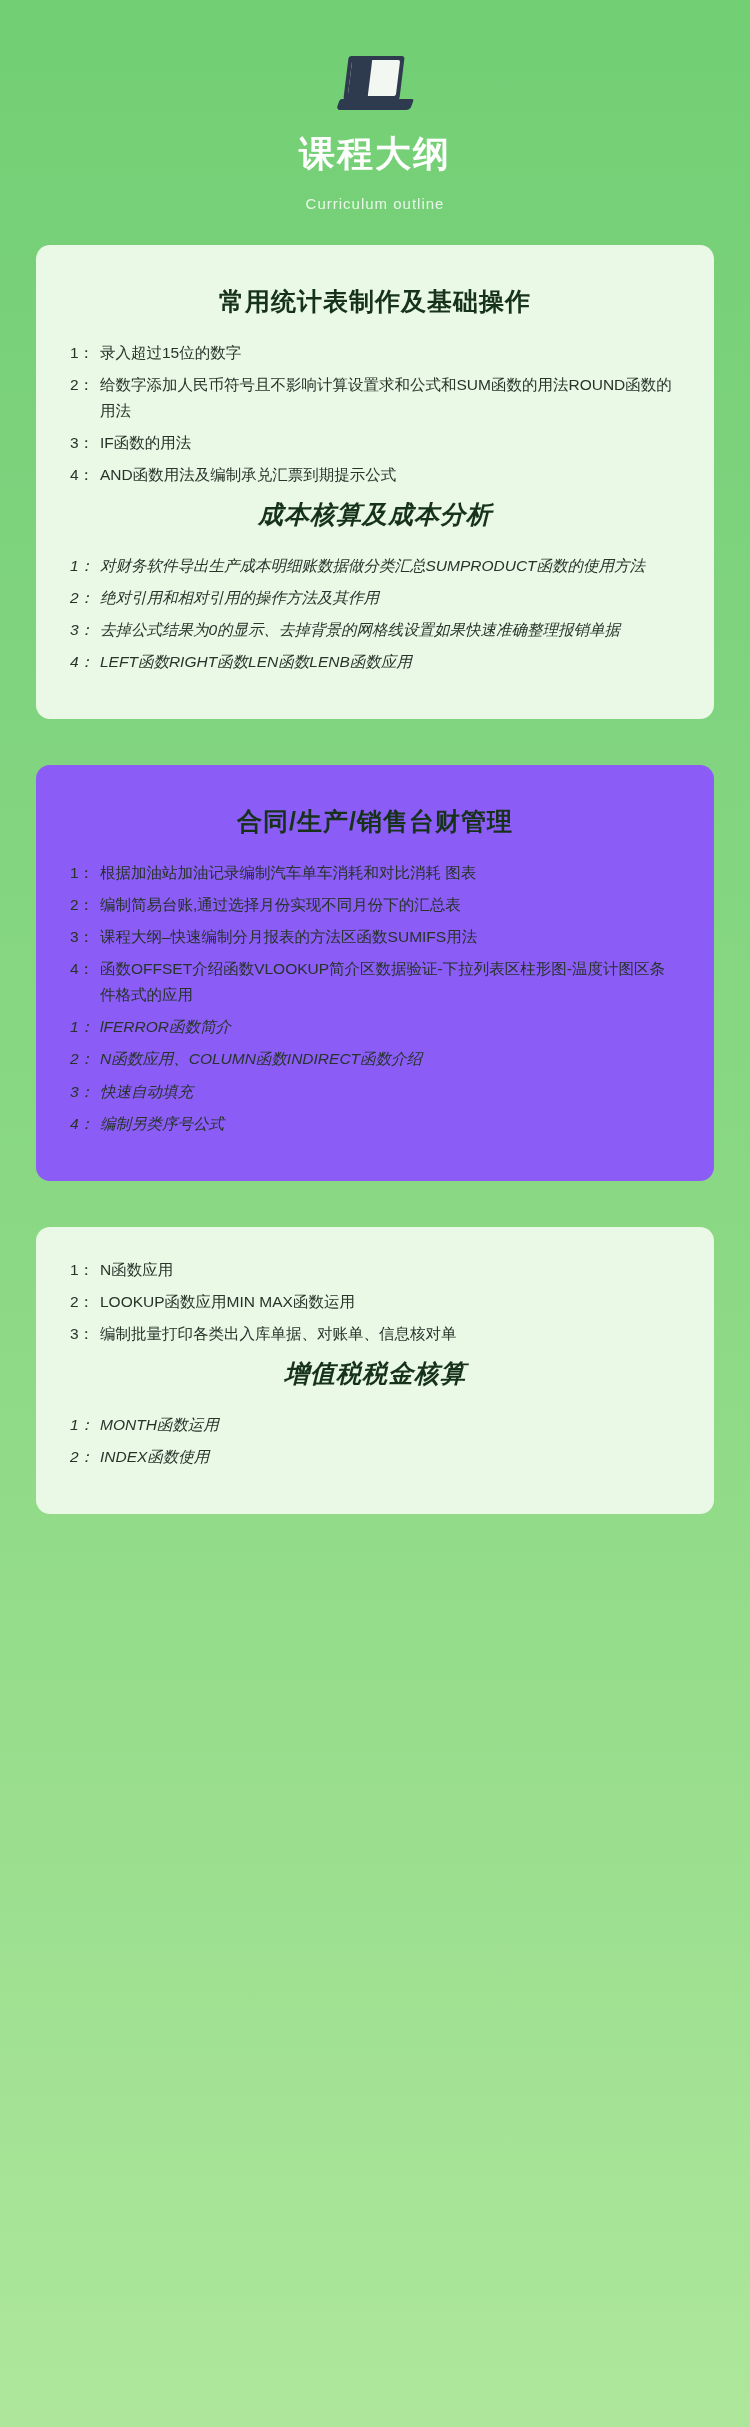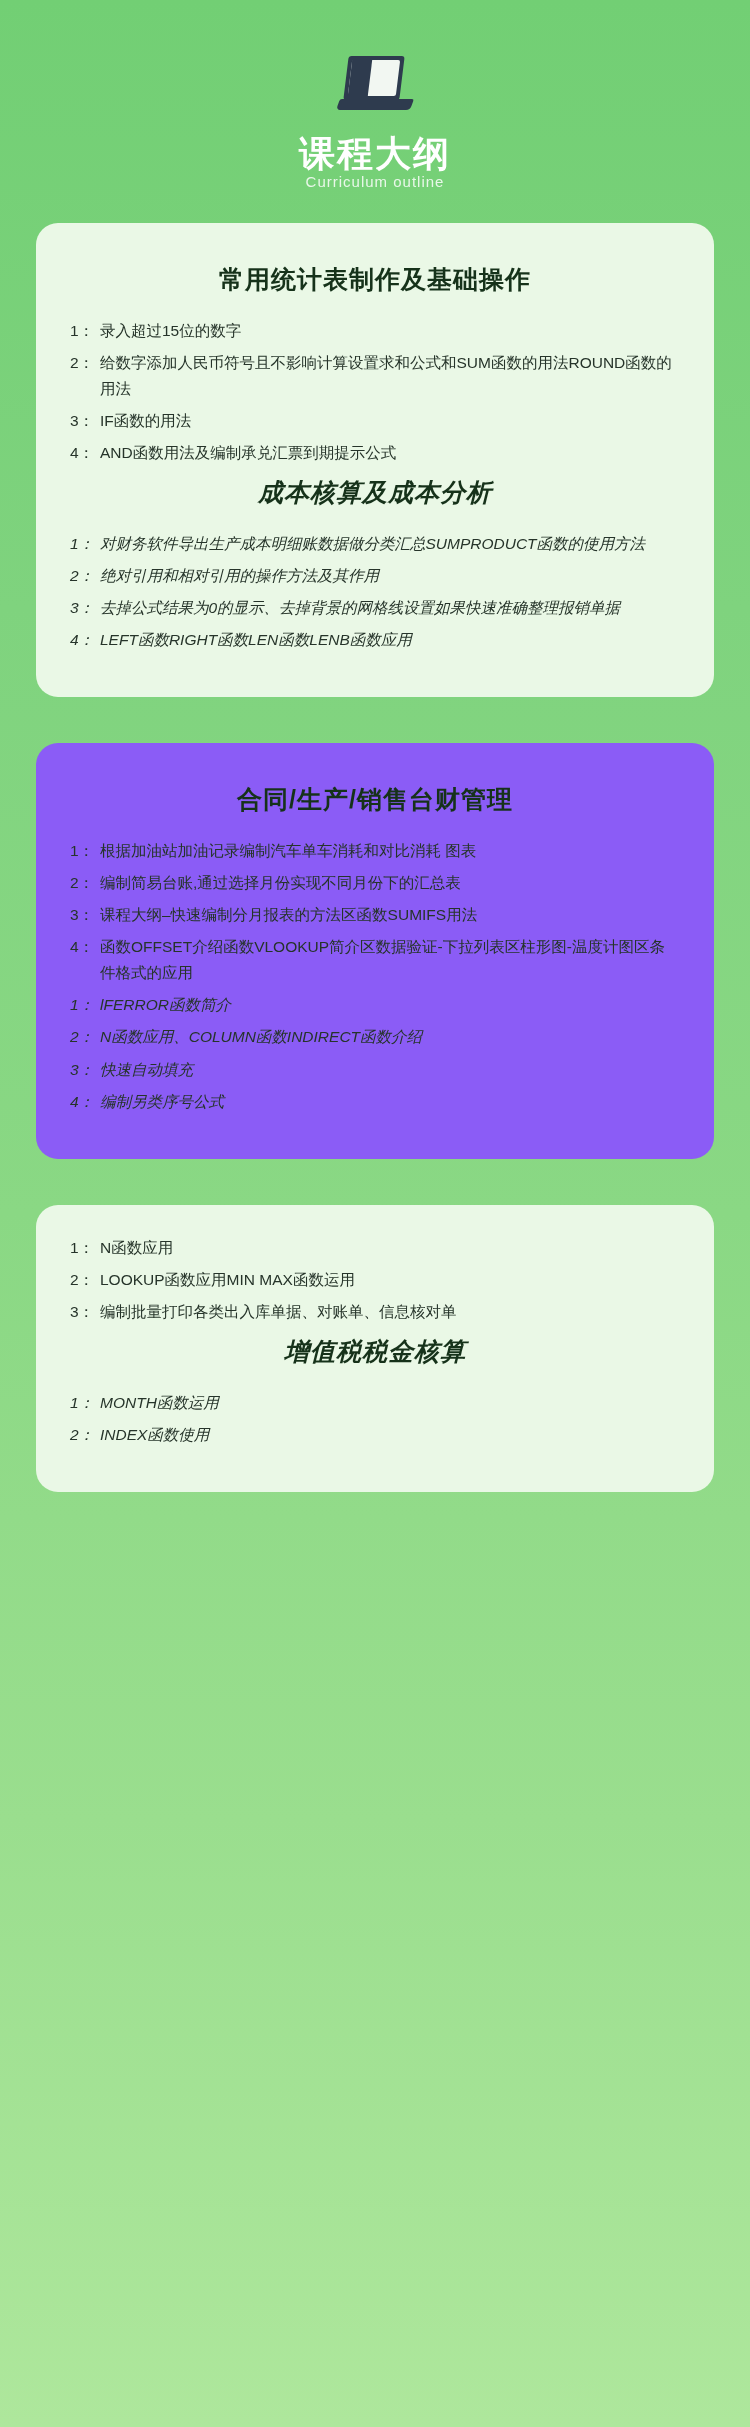--- a/index.html
+++ b/index.html
@@ -82,31 +82,31 @@
     align-items: flex-start;
     line-height: 1;
   }
   .title-cn {
     font-size: 36px;
     font-weight: bold;
     color: #ffffff;
     letter-spacing: 2px;
   }
   .title-en {
-    margin-top: 2px;
+    margin-top: 24px;
     font-size: 15px;
     color: #e9f7e9;
     letter-spacing: 1px;
     align-self: center;
   }
 
   
   .card {
     margin: 0 36px 46px 36px;
-    border-radius: 22px;
+    border-radius: 14px;
     box-sizing: border-box;
     padding: 30px 30px 38px 30px;
   }
   .card.pale {
     background: #eaf8e6;
   }
   .card.white {
     background: #8b5cf6;
   }
   .section + .section {

